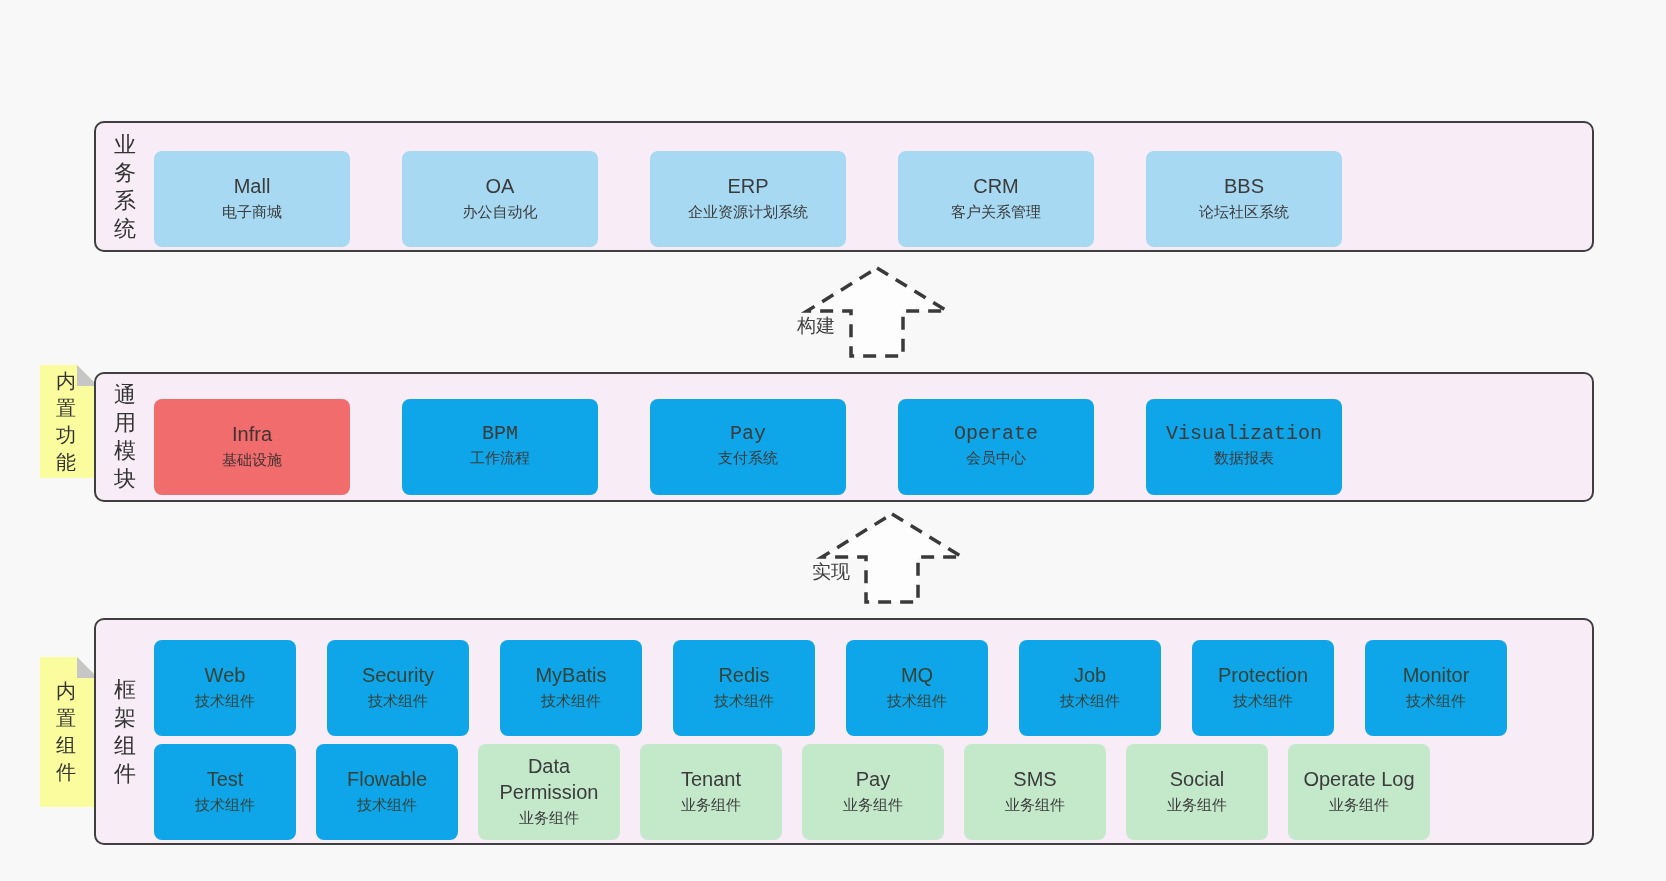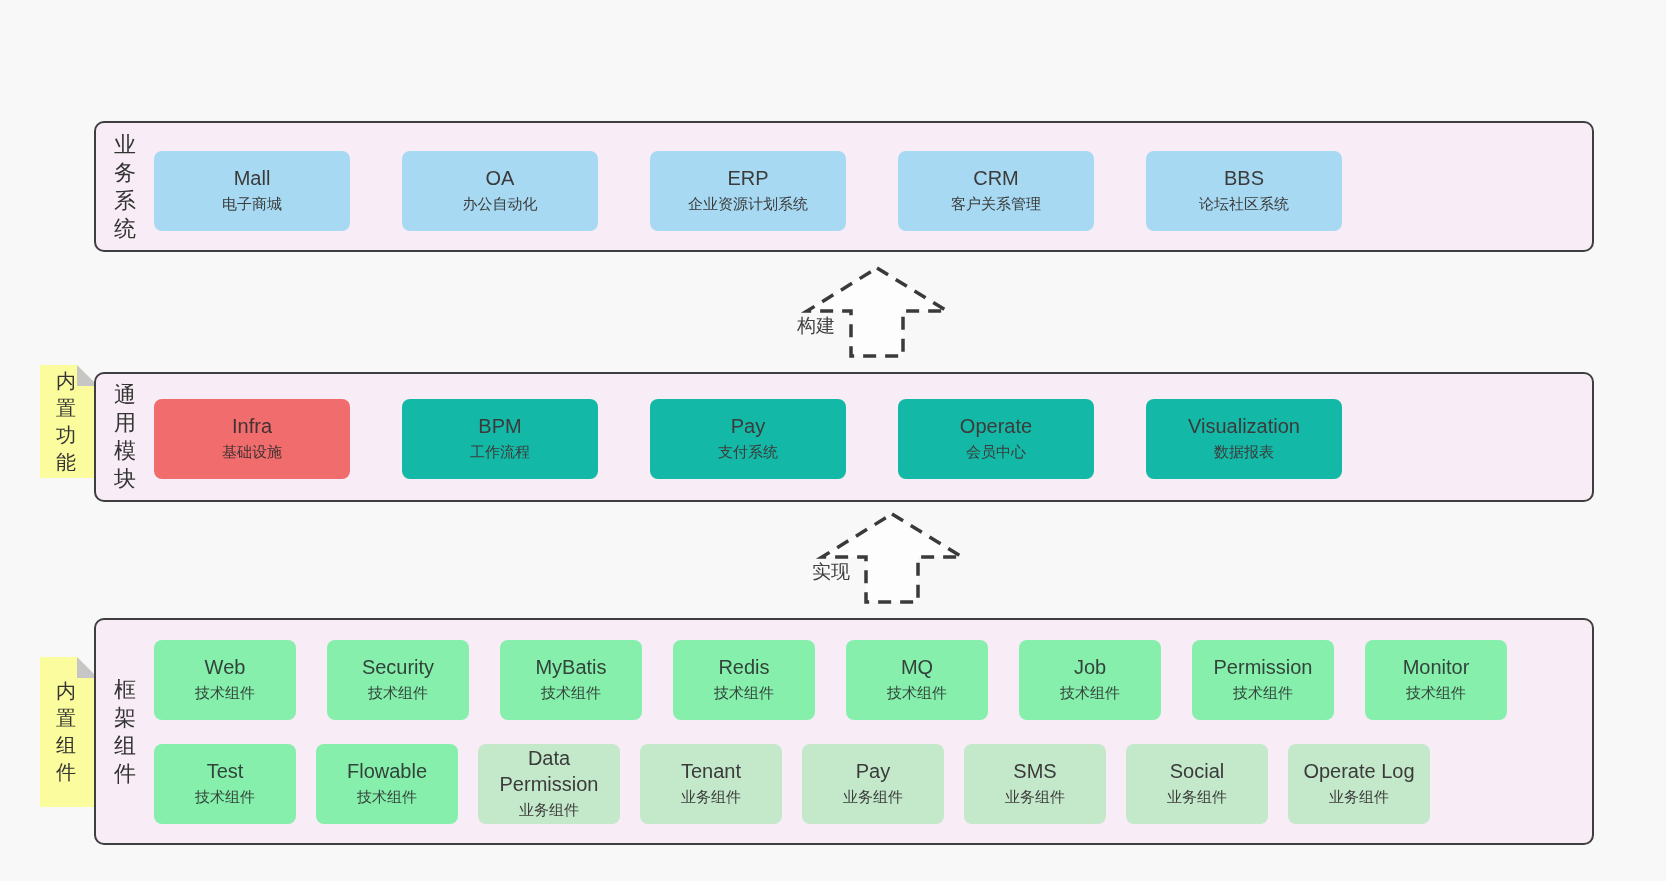--- a/index.html
+++ b/index.html
@@ -69,37 +69,37 @@
   .row { position: absolute; left: 58px; display: flex; }
   .row-6 { gap: 52px; }
   .row-8 { gap: 31px; }
   .row-top { top: 28px; }
   .row-mid { top: 25px; }
   .row-b1 { top: 20px; }
   .row-b2 { top: 124px; gap: 20px; }
 
   .box {
     width: 196px;
-    height: 80px;
+    height: 96px;
     border-radius: 8px;
     display: flex;
     flex-direction: column;
     align-items: center;
     justify-content: center;
     text-align: center;
     padding: 1px 6px;
   }
   .row-8 .box { width: 142px; }
   .box .en { font-size: 20px; line-height: 26px; display: block; }
   .box .zh { font-size: 15px; line-height: 26px; display: block; }
 
   .box-blue       { background: #a7d9f2; }
   .box-red        { background: #f16c6d; color: #423232; }
-  .box-pink       { background: #14b8a6; }
-  .box-green      { background: #86efac; color: #32433a; }
+  .box-pink       { background: #0ea5e9; font-family: Liberation Mono, monospace; }
+  .box-green      { background: #0ea5e9; color: #32433a; }
   .box-lightgreen { background: #c3e8ca; }
 
   
   .arrow { position: absolute; width: 160px; height: 96px; }
   .arrow-1 { left: 797px; top: 264px; }
   .arrow-2 { left: 812px; top: 510px; }
   .arrow svg { position: absolute; inset: 0; overflow: visible; }
   .arrow-label {
     position: absolute;
     left: 0; right: 0;
@@ -220,21 +220,21 @@
         </div>
         <div class="box box-green">
           <span class="en">MQ</span>
           <span class="zh">技术组件</span>
         </div>
         <div class="box box-green">
           <span class="en">Job</span>
           <span class="zh">技术组件</span>
         </div>
         <div class="box box-green">
-          <span class="en">Permission</span>
+          <span class="en">Protection</span>
           <span class="zh">技术组件</span>
         </div>
         <div class="box box-green">
           <span class="en">Monitor</span>
           <span class="zh">技术组件</span>
         </div>
       </div>
     <div class="row row-8 row-b2">
         <div class="box box-green">
           <span class="en">Test</span>

